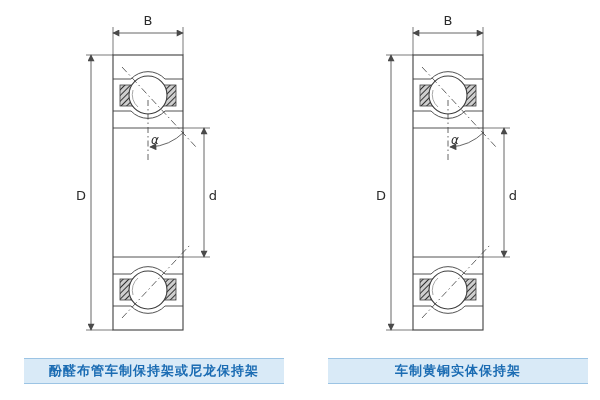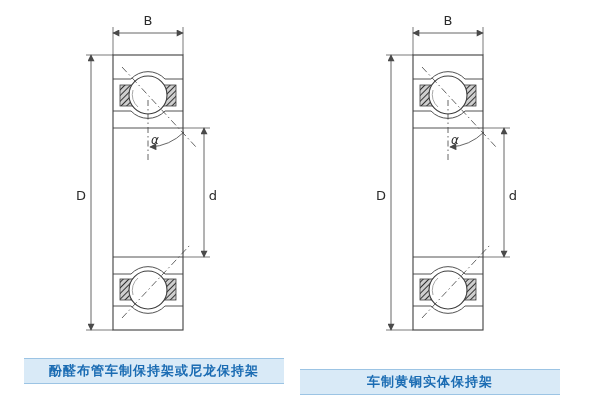--- a/index.html
+++ b/index.html
@@ -16,21 +16,21 @@
     border-bottom:1px solid #9cc4e4;
     color:#1b6cb3;
     font-size:13px;
     font-weight:bold;
     line-height:24px;
     text-align:center;
     letter-spacing:1px;
     white-space:nowrap;
   }
   .caption-left{left:24px;}
-  .caption-right{left:300px;margin-top:11px;}
+  .caption-right{left:328px;}
 </style>
 </head>
 <body>
 
 <div class="stage">
 
   <svg width="600" height="352" viewBox="0 0 600 352">
     <defs>
       <marker id="arrow" viewBox="0 0 10 10" refX="9" refY="5" markerWidth="9" markerHeight="7" markerUnits="userSpaceOnUse" orient="auto-start-reverse">
         <path d="M0,0 L10,5 L0,10 z" fill="#4a4a4a"></path>

